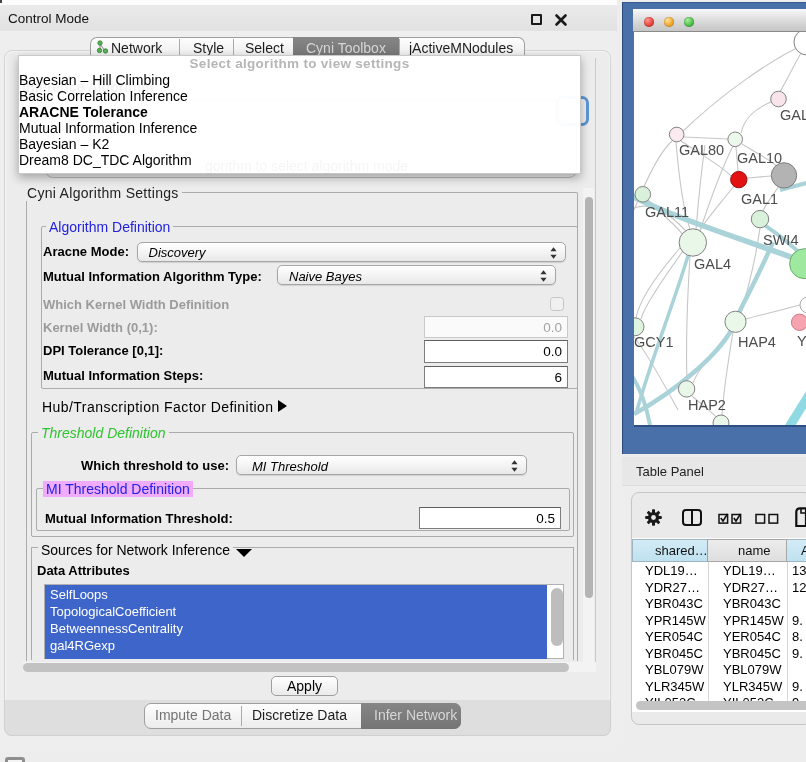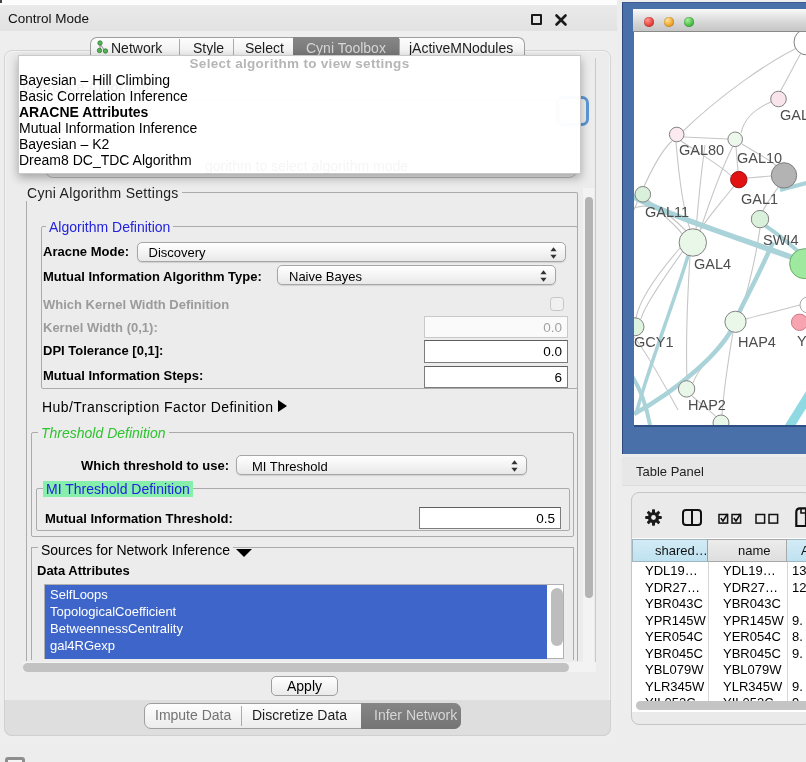--- a/index.html
+++ b/index.html
@@ -3,21 +3,21 @@
 <meta charset="utf-8">
 <style>
 * { margin:0; padding:0; box-sizing:border-box; }
 html,body { width:806px; height:762px; overflow:hidden; }
 body { font-family:"Liberation Sans", sans-serif; background:#ededed; position:relative; }
 .abs { position:absolute; }
 .lbl { font-weight:bold; font-size:13px; color:#000; white-space:nowrap; }
 .dis { color:#9b9b9b; }
 .fld { background:#fff; border:1px solid #7d7d7d; border-top-color:#5f5f5f; font-size:13.5px; color:#000; text-align:right; padding:0 5px; line-height:20px; white-space:nowrap; }
 .combo { background:linear-gradient(#ffffff,#f2f2f2 60%,#e8e8e8); border:1px solid #a6a6a6; border-radius:5px; box-shadow:0 1px 1px rgba(0,0,0,0.12); font-size:13px; color:#000; }
-.combo .ct { position:absolute; left:11px; top:1.5px; line-height:17px; white-space:nowrap; }
+.combo .ct { position:absolute; left:11px; top:1.5px; line-height:17px; white-space:nowrap;font-style:italic; }
 .arrows { position:absolute; right:7px; top:3px; width:9px; height:14px; }
 .grp { border:1px solid #ababab; border-radius:2px; }
 .gtitle { position:absolute; background:#ececec; padding:0 3px; font-size:14px; white-space:nowrap; }
 </style>
 </head>
 <body>
 
 <div class="abs" style="left:0;top:0;width:620px;height:5px;background:#fdfdfd;"></div>
 <div class="abs" style="left:620px;top:0;width:186px;height:2px;background:#fafafa;"></div>
 <div class="abs" style="left:0;top:0;width:1.5px;height:3px;background:#444;"></div>
@@ -97,21 +97,21 @@
 <div class="gtitle" style="left:38px;top:425px;color:#2fc32f;background:#ececec;font-style:italic;">Threshold Definition</div>
 <div class="abs lbl" style="left:81px;top:458px;">Which threshold to use:</div>
 <div class="abs combo" style="left:236px;top:455px;width:290.5px;height:20px;">
   <span class="ct" style="left:15px;">MI Threshold</span>
   <svg class="arrows" viewBox="0 0 9 14">
       <path d="M1.4 5.2 L4.5 1.2 L7.6 5.2 Z" fill="#333"></path>
       <path d="M1.4 8.8 L4.5 12.8 L7.6 8.8 Z" fill="#333"></path>
     </svg>
 </div>
 <div class="abs grp" style="left:36px;top:488px;width:534px;height:43px;"></div>
-<div class="gtitle" style="left:43px;top:481px;color:#2323dd;background:#86efac;">MI Threshold Definition</div>
+<div class="gtitle" style="left:43px;top:481px;color:#2323dd;background:#f0abfc;">MI Threshold Definition</div>
 <div class="abs lbl" style="left:45px;top:511px;">Mutual Information Threshold:</div>
 <div class="abs fld" style="left:419px;top:507px;width:142px;height:22px;line-height:21px;">0.5</div>
 
 <div class="abs" style="left:31px;top:547px;width:543px;height:113px;border:1px solid #ababab;border-bottom:none;"></div>
 <div class="gtitle" style="left:38px;top:541.5px;color:#000;background:#ececec;">Sources for Network Inference</div>
 <div class="abs" style="left:236px;top:549px;width:0;height:0;border-top:8px solid #000;border-left:8px solid transparent;border-right:8px solid transparent;"></div>
 <div class="abs lbl" style="left:37px;top:563px;">Data Attributes</div>
 
 <div class="abs" style="left:43.5px;top:584px;width:520px;height:75px;background:#fff;border:1px solid #b0b0b0;"></div>
 <div class="abs" style="left:44.5px;top:584.5px;width:502px;height:74px;background:#3e65c9;"></div>
@@ -257,13 +257,13 @@
 <div class="abs" style="left:786.5px;top:562px;width:1px;height:140px;background:#d6d6d6;"></div>
 <div class="abs" style="left:645px;top:563px;font-size:13px;color:#000;line-height:16.55px;white-space:nowrap;">YDL19…<br>YDR27…<br>YBR043C<br>YPR145W<br>YER054C<br>YBR045C<br>YBL079W<br>YLR345W<br>YIL052C</div>
 <div class="abs" style="left:723px;top:563px;font-size:13px;color:#000;line-height:16.55px;white-space:nowrap;">YDL19…<br>YDR27…<br>YBR043C<br>YPR145W<br>YER054C<br>YBR045C<br>YBL079W<br>YLR345W<br>YIL052C</div>
 <div class="abs" style="left:792px;top:563px;font-size:13px;color:#000;line-height:16.55px;white-space:nowrap;">13<br>12<br>&nbsp;<br>9.<br>8.<br>9.<br>&nbsp;<br>9.<br>9.</div>
 <div class="abs" style="left:636px;top:700.5px;width:170px;height:9px;background:#c4c4c4;border-radius:4.5px 0 0 4.5px;"></div>
 
 <div class="abs" style="left:18px;top:55px;width:563px;height:118.5px;background:rgba(255,255,255,0.97);border:1px solid #c9c9c9;box-shadow:0 4px 9px rgba(0,0,0,0.30);"></div>
 <div class="abs" style="left:22px;top:79px;font-size:14px;color:rgba(80,80,80,0.07);font-weight:bold;">Inference Algorithm</div>
 <div class="abs" style="left:205px;top:158px;font-size:14px;color:rgba(80,80,80,0.06);">gorithm to select algorithm mode</div>
 <div class="abs" style="left:0;top:56px;width:599px;text-align:center;font-size:13.5px;font-weight:600;color:#b6b6b6;letter-spacing:0.3px;">Select algorithm to view settings</div>
-<div class="abs" style="left:19px;top:71.5px;font-size:14px;color:#000;line-height:16.1px;white-space:nowrap;">Bayesian – Hill Climbing<br>Basic Correlation Inference<br><b>ARACNE Attributes</b><br>Mutual Information Inference<br>Bayesian – K2<br>Dream8 DC_TDC Algorithm</div>
+<div class="abs" style="left:19px;top:71.5px;font-size:14px;color:#000;line-height:16.1px;white-space:nowrap;">Bayesian – Hill Climbing<br>Basic Correlation Inference<br><b>ARACNE Tolerance</b><br>Mutual Information Inference<br>Bayesian – K2<br>Dream8 DC_TDC Algorithm</div>
 
 </body></html>

